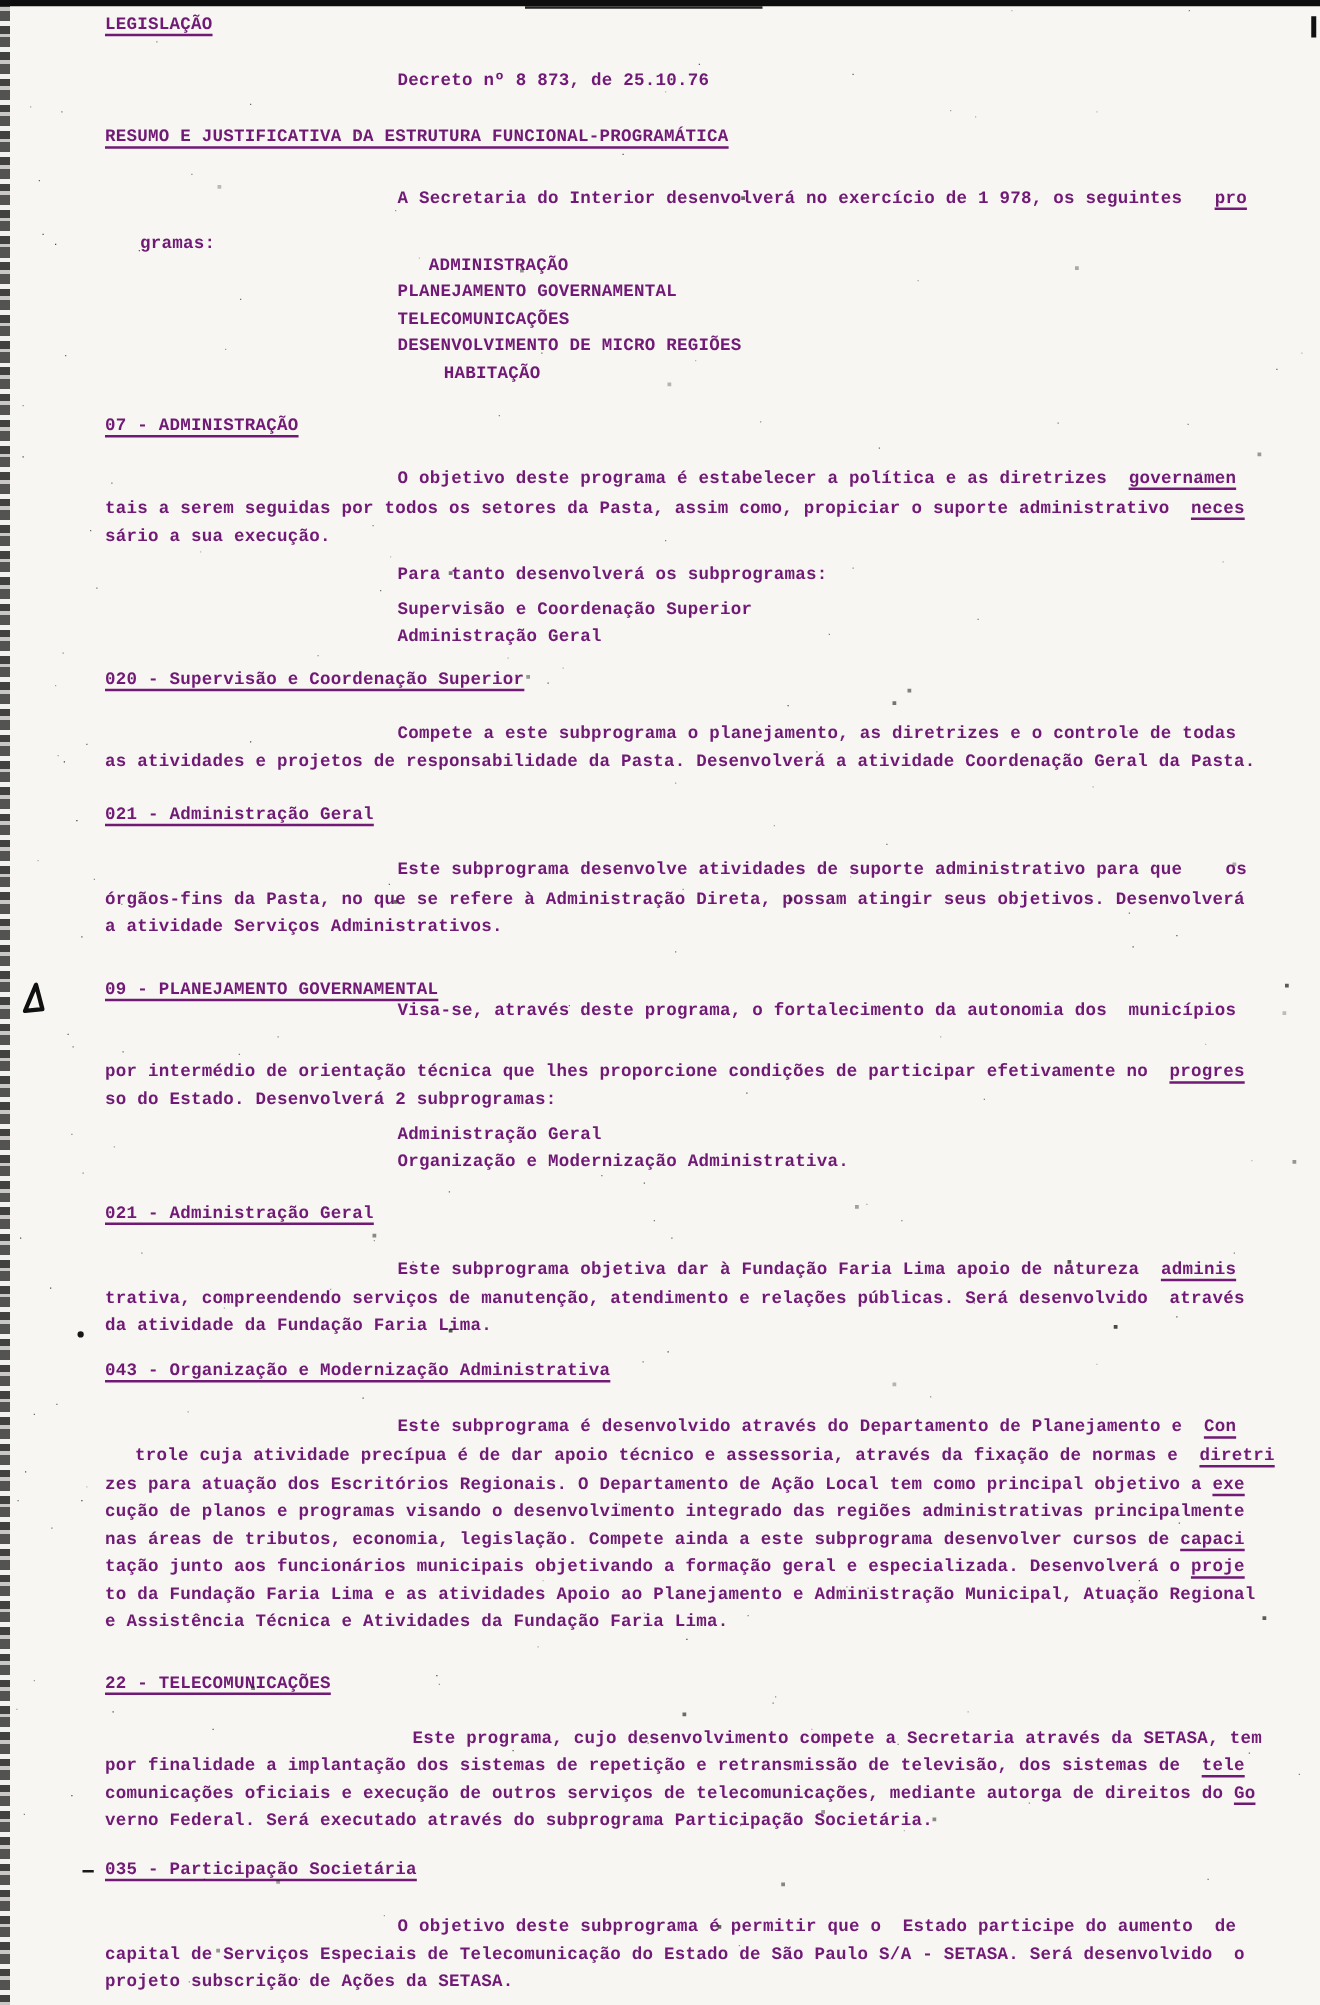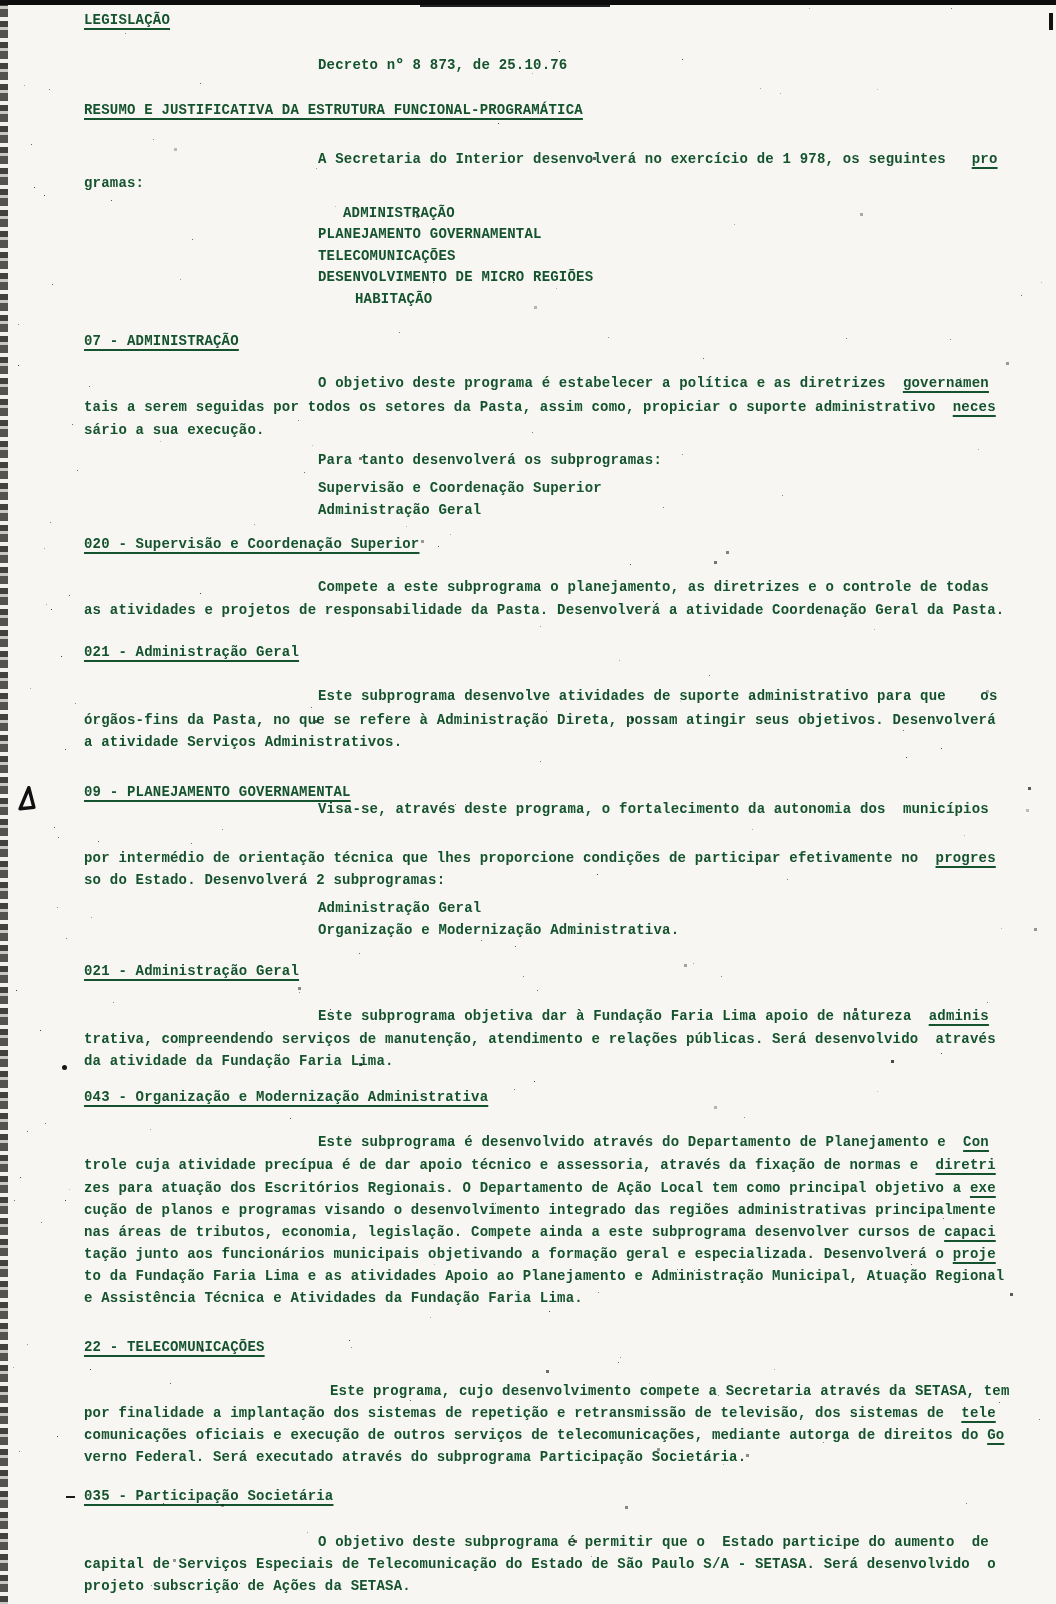--- a/index.html
+++ b/index.html
@@ -74,35 +74,35 @@
   .heading .u { text-decoration-thickness: 2px; }
   #specks, .noise-dot { pointer-events: none; }
   #specks {
     position: absolute; left: 0; top: 0;
     width: 1px; height: 1px;
   }
 </style>
 </head>
 <body>
 
-<div class="page" style="background: rgb(247, 246, 242); color: #14532d;">
+<div class="page" style="background: rgb(247, 246, 242); color: #701a75;">
   <div class="edge-top"></div>
   <div class="edge-left"></div>
   <div class="edge-right-tick"></div>
   <div class="margin-dot"></div>
   <div class="margin-dash"></div>
   <svg class="delta" width="28" height="28" viewBox="0 0 28 28">
     <path d="M17 3 L6 23 L20 23 Z" fill="none" stroke="#101010" stroke-width="3.4" stroke-linejoin="round"></path>
   </svg>
   <div id="lines">
       <div class="line xm heading" style="top: 11px;"><span class="u">LEGISLAÇÃO</span></div>
       <div class="line xi" style="top: 56px;"><span>Decreto nº 8 873, de 25.10.76</span></div>
       <div class="line xm heading" style="top: 101px;"><span class="u">RESUMO E JUSTIFICATIVA DA ESTRUTURA FUNCIONAL-PROGRAMÁTICA</span></div>
       <div class="line xi" style="top: 150px;"><span>A Secretaria do Interior desenvolverá no exercício de 1 978, os seguintes   </span><span class="u">pro</span></div>
-      <div class="line xm" style="top: 174px;"><span>gramas:</span></div>
+      <div class="line xm" style="top: 186px; margin-left: 28px;"><span>gramas:</span></div>
       <div class="line xi" style="top: 204px; margin-left: 25px;"><span>ADMINISTRAÇÃO</span></div>
       <div class="line xi" style="top: 225px;"><span>PLANEJAMENTO GOVERNAMENTAL</span></div>
       <div class="line xi" style="top: 247px;"><span>TELECOMUNICAÇÕES</span></div>
       <div class="line xi" style="top: 268px;"><span>DESENVOLVIMENTO DE MICRO REGIÕES</span></div>
       <div class="line xi" style="top: 290px; padding-left: 37px;"><span>HABITAÇÃO</span></div>
       <div class="line xm heading" style="top: 332px;"><span class="u">07 - ADMINISTRAÇÃO</span></div>
       <div class="line xi" style="top: 374px;"><span>O objetivo deste programa é estabelecer a política e as diretrizes  </span><span class="u">governamen</span></div>
       <div class="line xm" style="top: 398px;"><span>tais a serem seguidas por todos os setores da Pasta, assim como, propiciar o suporte administrativo  </span><span class="u">neces</span></div>
       <div class="line xm" style="top: 421px;"><span>sário a sua execução.</span></div>
       <div class="line xi" style="top: 451px;"><span>Para tanto desenvolverá os subprogramas:</span></div>
@@ -120,21 +120,21 @@
       <div class="line xm" style="top: 849px;"><span>por intermédio de orientação técnica que lhes proporcione condições de participar efetivamente no  </span><span class="u">progres</span></div>
       <div class="line xm" style="top: 871px;"><span>so do Estado. Desenvolverá 2 subprogramas:</span></div>
       <div class="line xi" style="top: 899px;"><span>Administração Geral</span></div>
       <div class="line xi" style="top: 921px;"><span>Organização e Modernização Administrativa.</span></div>
       <div class="line xm heading" style="top: 962px;"><span class="u">021 - Administração Geral</span></div>
       <div class="line xi" style="top: 1007px;"><span>Este subprograma objetiva dar à Fundação Faria Lima apoio de natureza  </span><span class="u">adminis</span></div>
       <div class="line xm" style="top: 1030px;"><span>trativa, compreendendo serviços de manutenção, atendimento e relações públicas. Será desenvolvido  através</span></div>
       <div class="line xm" style="top: 1052px;"><span>da atividade da Fundação Faria Lima.</span></div>
       <div class="line xm heading" style="top: 1088px;"><span class="u">043 - Organização e Modernização Administrativa</span></div>
       <div class="line xi" style="top: 1133px;"><span>Este subprograma é desenvolvido através do Departamento de Planejamento e  </span><span class="u">Con</span></div>
-      <div class="line xm" style="top: 1156px;"><span>trole cuja atividade precípua é de dar apoio técnico e assessoria, através da fixação de normas e  </span><span class="u">diretri</span></div>
+      <div class="line xm" style="top: 1156px; margin-left: 24px;"><span>trole cuja atividade precípua é de dar apoio técnico e assessoria, através da fixação de normas e  </span><span class="u">diretri</span></div>
       <div class="line xm" style="top: 1179px;"><span>zes para atuação dos Escritórios Regionais. O Departamento de Ação Local tem como principal objetivo a </span><span class="u">exe</span></div>
       <div class="line xm" style="top: 1201px;"><span>cução de planos e programas visando o desenvolvimento integrado das regiões administrativas principalmente</span></div>
       <div class="line xm" style="top: 1223px;"><span>nas áreas de tributos, economia, legislação. Compete ainda a este subprograma desenvolver cursos de </span><span class="u">capaci</span></div>
       <div class="line xm" style="top: 1245px;"><span>tação junto aos funcionários municipais objetivando a formação geral e especializada. Desenvolverá o </span><span class="u">proje</span></div>
       <div class="line xm" style="top: 1267px;"><span>to da Fundação Faria Lima e as atividades Apoio ao Planejamento e Administração Municipal, Atuação Regional</span></div>
       <div class="line xm" style="top: 1289px;"><span>e Assistência Técnica e Atividades da Fundação Faria Lima.</span></div>
       <div class="line xm heading" style="top: 1338px;"><span class="u">22 - TELECOMUNICAÇÕES</span></div>
       <div class="line xi" style="top: 1382px; padding-left: 12px;"><span>Este programa, cujo desenvolvimento compete a Secretaria através da SETASA, tem</span></div>
       <div class="line xm" style="top: 1404px;"><span>por finalidade a implantação dos sistemas de repetição e retransmissão de televisão, dos sistemas de  </span><span class="u">tele</span></div>
       <div class="line xm" style="top: 1426px;"><span>comunicações oficiais e execução de outros serviços de telecomunicações, mediante autorga de direitos do </span><span class="u">Go</span></div>

